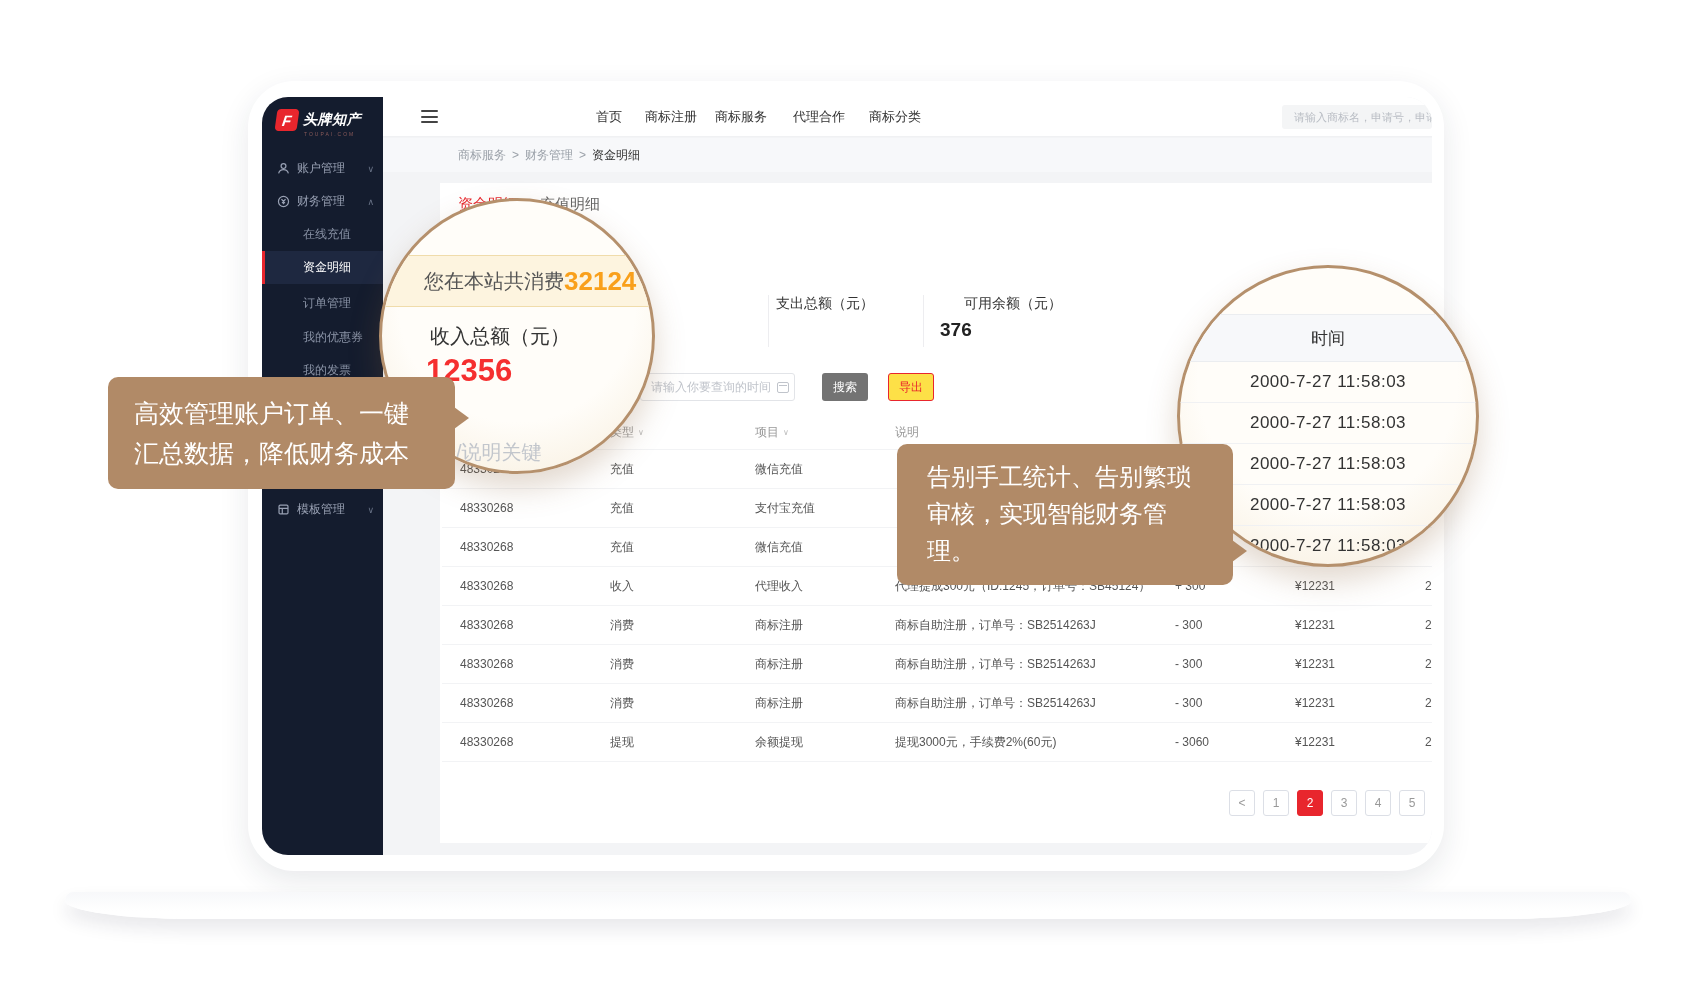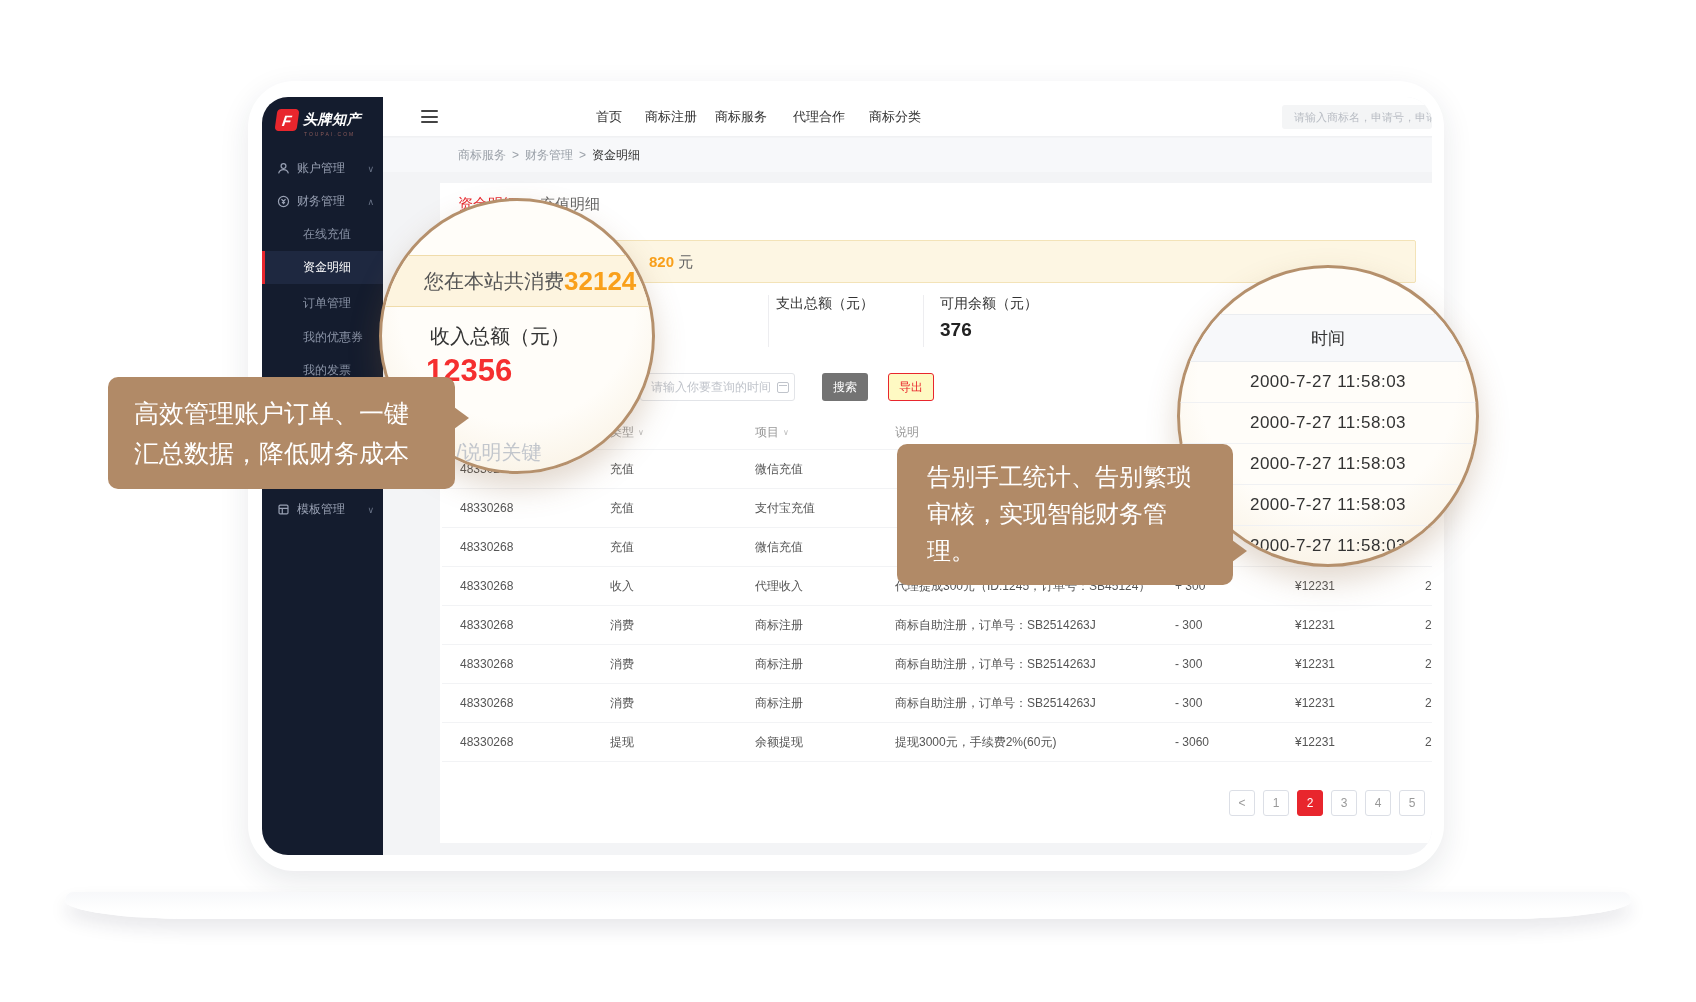--- a/index.html
+++ b/index.html
@@ -53,21 +53,21 @@
   .stat-label { position:absolute; font-size:14px; color:#333; }
   .stat-value { position:absolute; font-weight:bold; color:#222; }
   .stat-div { position:absolute; width:1px; height:52px; background:#ededf0; top:112px; }
 
   .f-input { position:absolute; height:28px; border:1px solid #e2e4e8; border-radius:3px; background:#fff; font-size:12px; color:#000000; padding-left:10px; outline:none; font-family:inherit; }
   .f-input::placeholder { color:#c0c4cb; }
   .cal-icon { position:absolute; width:12px; height:11px; border:1px solid #c0c4cb; border-radius:2px; }
   .cal-icon::before { content:""; position:absolute; left:1px; right:1px; top:2px; height:1px; background:#c0c4cb; }
   .btn { position:absolute; width:46px; height:28px; border-radius:3px; font-size:12px; display:flex; align-items:center; justify-content:center; cursor:pointer; }
   .btn.search { background:#737373; color:#fff; }
-  .btn.export { background:#fef9c3; color:#e8262d; border:1px solid #e8262d; }
+  .btn.export { background:#fde047; color:#e8262d; border:1px solid #e8262d; }
 
   
   .thead { position:absolute; left:2px; top:232px; width:990px; height:35px; border-bottom:1px solid #f2f3f5; font-size:12px; color:#999; }
   .trow-wrap { position:absolute; left:2px; top:267px; width:990px; }
   .trow { position:relative; width:990px; height:39px; border-bottom:1px solid #f2f3f5; font-size:12px; color:#555; }
   .cell { position:absolute; top:0; height:100%; display:flex; align-items:center; white-space:nowrap; }
   .c1 { left:18px; } .c2 { left:168px; } .c3 { left:313px; } .c4 { left:453px; }
   .c5 { left:733px;text-align:right; } .c6 { left:853px; } .c7 { left:983px; }
   .thead .cell { height:35px; }
   .caret { font-size:8px; color:#bbb; margin-left:4px; }
@@ -184,31 +184,27 @@
     <span class="sep">&gt;</span>
     <span>财务管理</span>
     <span class="sep">&gt;</span>
     <span class="cur">资金明细</span>
   </div>
 
   <div class="card">
     <div class="tab t1">资金明细</div>
     <div class="tab t2">充值明细</div>
 
-    <div class="banner">
-      <span class="pre">您在本站共消费</span>
-      <span class="tail"><b>820</b> <span>元</span></span>
-    </div>
 
     <span class="stat-label" style="left:18px; top:112px;">收入总额（元）</span>
     <span class="stat-value" style="left:16px; top:138px; font-size:24px; color:#f52f2f;">12356</span>
     <div class="stat-div" style="left:328px;"></div>
     <span class="stat-label" style="left:336px; top:112px;">支出总额（元）</span>
     <div class="stat-div" style="left:483px;"></div>
-    <span class="stat-label" style="left:500px; top:112px;font-family:Liberation Mono, monospace;">可用余额（元）</span>
+    <span class="stat-label" style="left:524px; top:112px;font-family:Liberation Mono, monospace;">可用余额（元）</span>
     <span class="stat-value" style="left:500px; top:136px; font-size:19px;">376</span>
 
     <input class="f-input" style="left: 18px; top: 190px; width: 178px;" placeholder="订单号/说明关键词">
     <input class="f-input" style="left: 200px; top: 190px; width: 155px;" placeholder="请输入你要查询的时间">
     <span class="cal-icon" style="left:337px; top:199px;"></span>
     <div class="btn search" style="left:382px; top:190px;">搜索</div>
     <div class="btn export" style="left:448px; top:190px;">导出</div>
 
     <div class="thead">
       <span class="cell c1">

